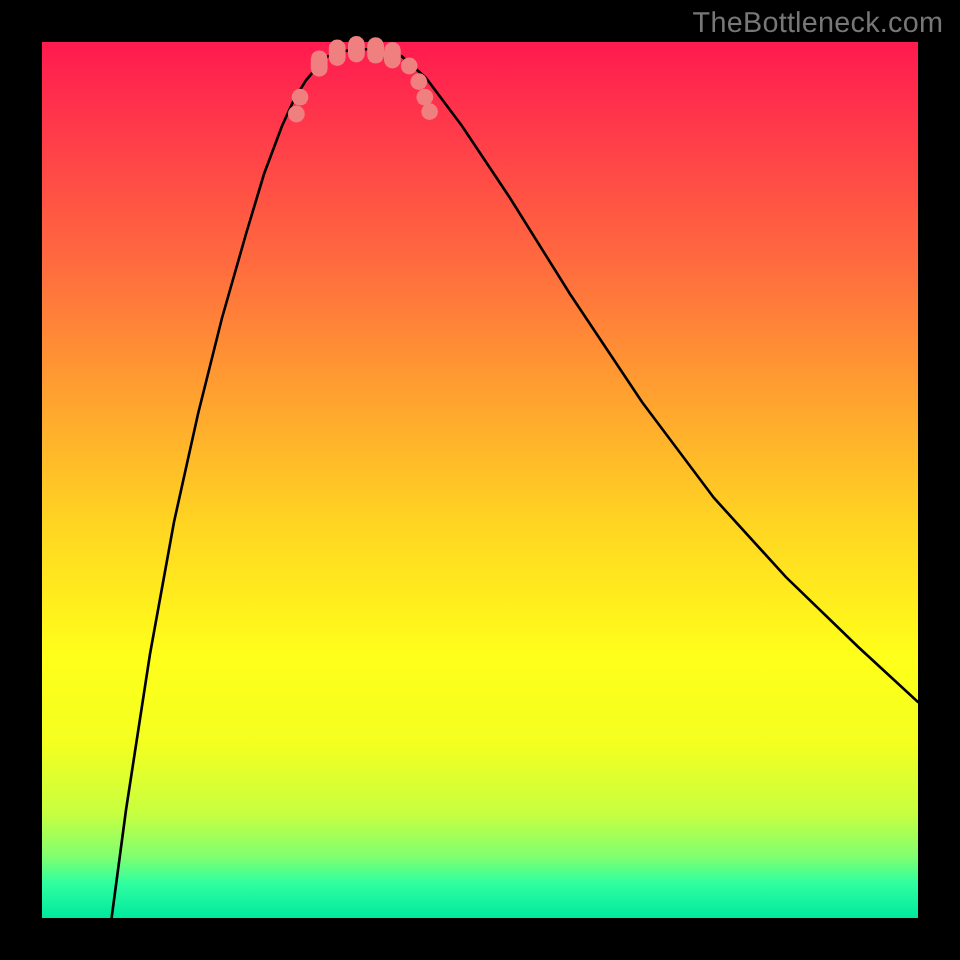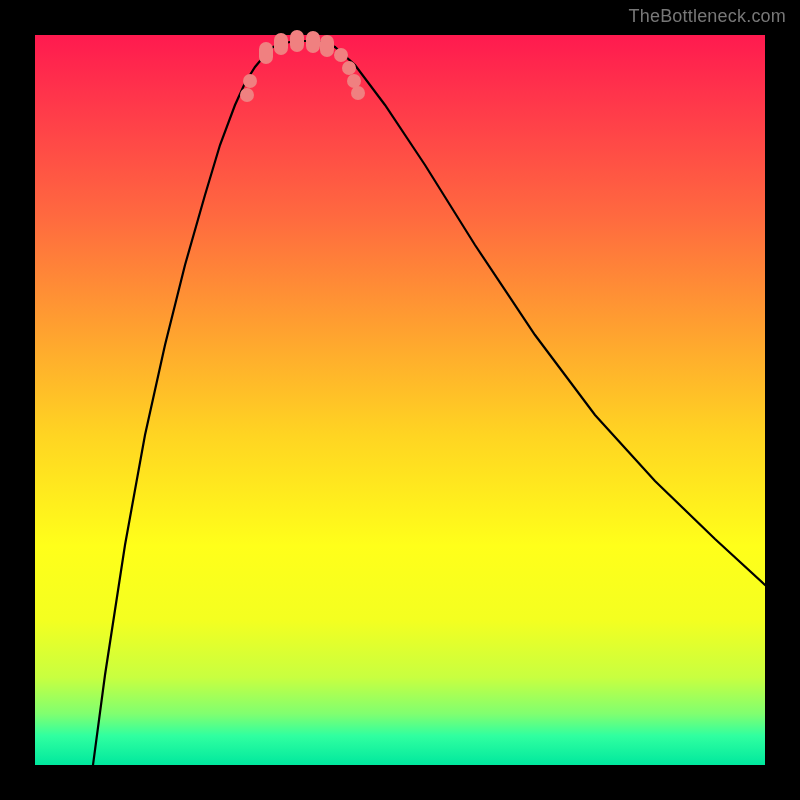--- a/index.html
+++ b/index.html
@@ -36,21 +36,21 @@
       #c8ff40 88%,
       #80ff70 93%,
       #30ffa0 96%,
       #00e89e 100%);
   }
   .watermark {
     position: absolute;
     top: 6px;
     right: 14px;
     color: #777;
-    font-size: 18px;
+    font-size: 24px;
     letter-spacing: 0.2px;
     user-select: none;
   }
   svg.curves {
     position: absolute;
     left: 0;
     top: 0;
     width: 730px;
     height: 730px;
   }

